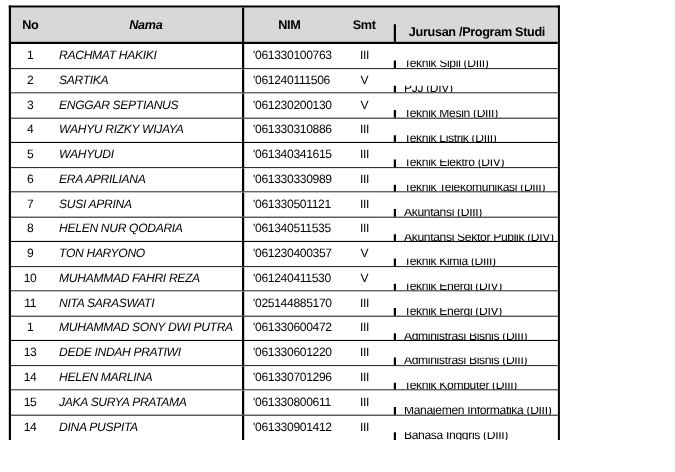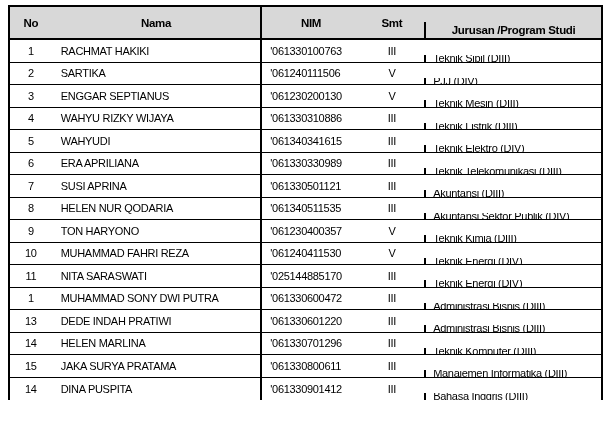--- a/index.html
+++ b/index.html
@@ -12,21 +12,21 @@
   html,body{
     width:614px;height:429px;
     background:var(--page-bg);
     font-family:"Liberation Sans","DejaVu Sans",sans-serif;
     color:var(--text-color);
     overflow:hidden;
   }
   .doc-table{
     position:absolute;
     left:8px;top:5px;
-    width:595px;
+    width:501px;
     border-top:2px solid var(--border-color);
     border-left:2px solid var(--border-color);
     border-right:2px solid var(--border-color);
     background:#fff;
   }
   .thead{
     display:flex;
     height:33px;
     background:var(--header-bg);
     border-bottom:2px solid var(--border-color);
@@ -47,21 +47,21 @@
     background:#fff;
   }
   .tr:last-child{border-bottom:none;}
   .td{
     display:flex;align-items:center;
     white-space:nowrap;
     overflow:hidden;
   }
   
   .col-no{width:42px;justify-content:center;text-align:center;}
-  .col-nama{width:210px;padding-left:9px;}
+  .col-nama{width:210px;padding-left:9px;font-style:italic;}
   .col-nim{width:100px;padding-left:8px;border-left:2px solid var(--border-color);}
   .col-smt{width:65px;justify-content:center;text-align:center;}
   .col-jurusan{width:178px;padding-left:7px;border-left:2px solid var(--border-color);margin-top:15px;}
   
   .thead .col-nama,.thead .col-nim,.thead .col-jurusan{padding-left:0;justify-content:center;}
 </style>
 </head>
 <body>
 
 <div class="doc-table">

